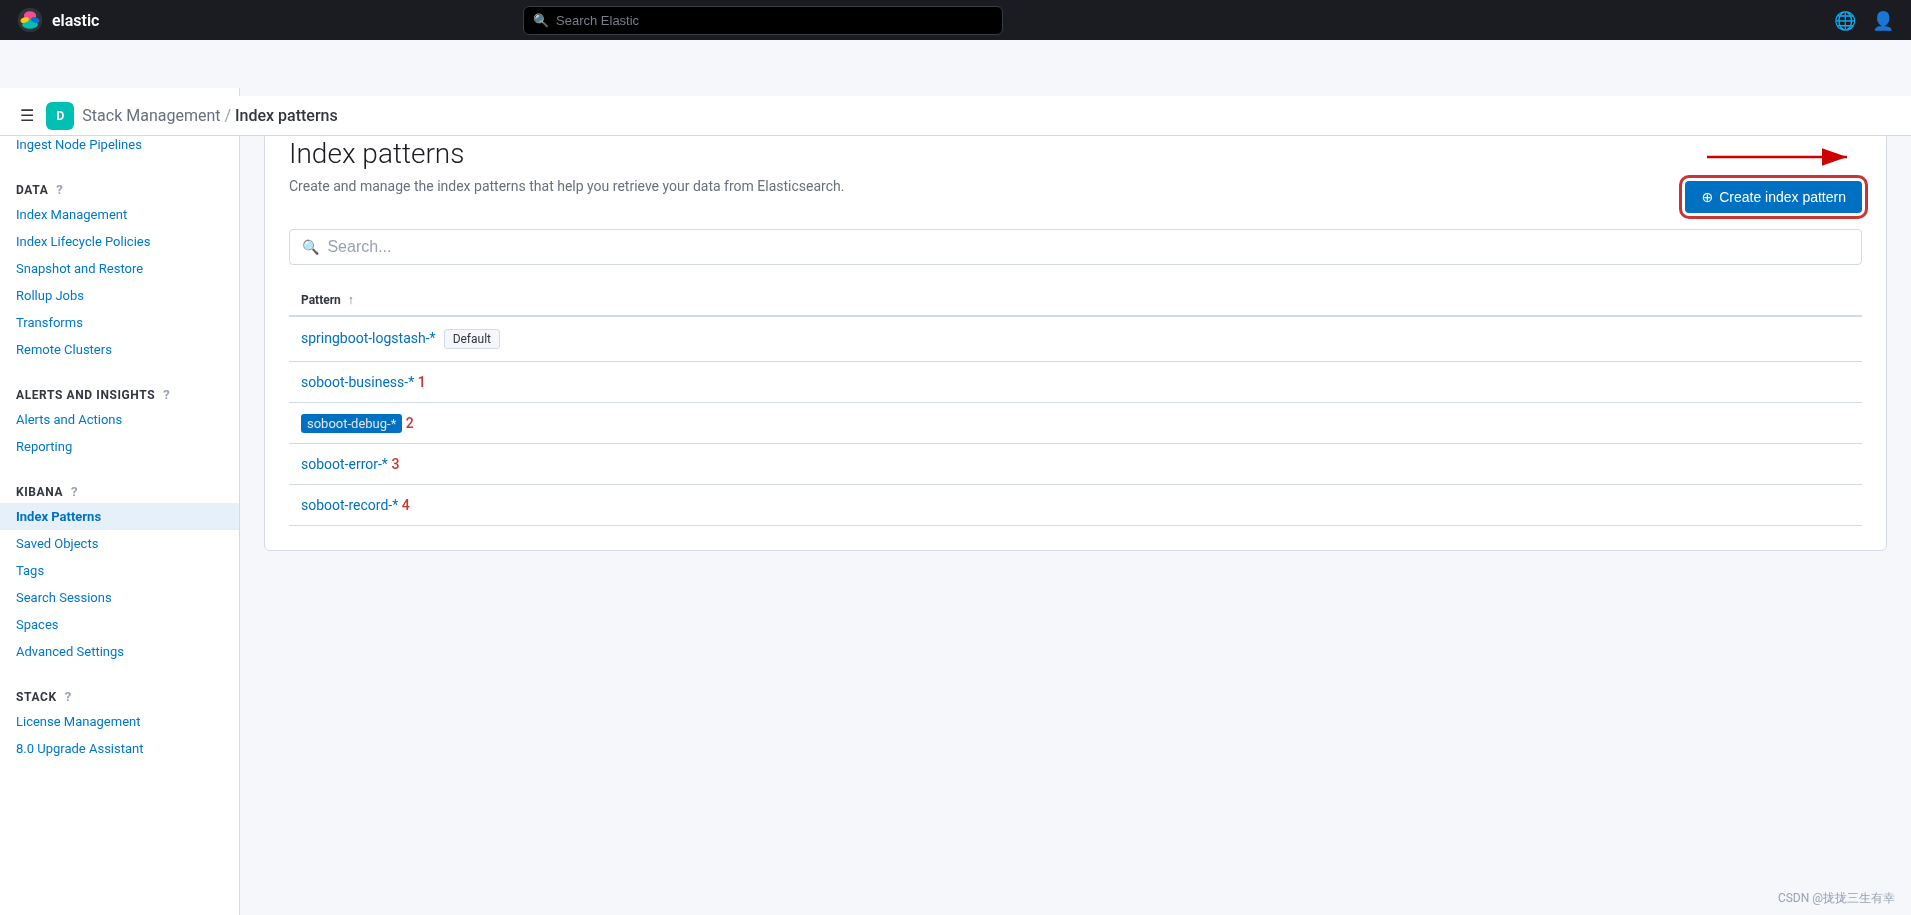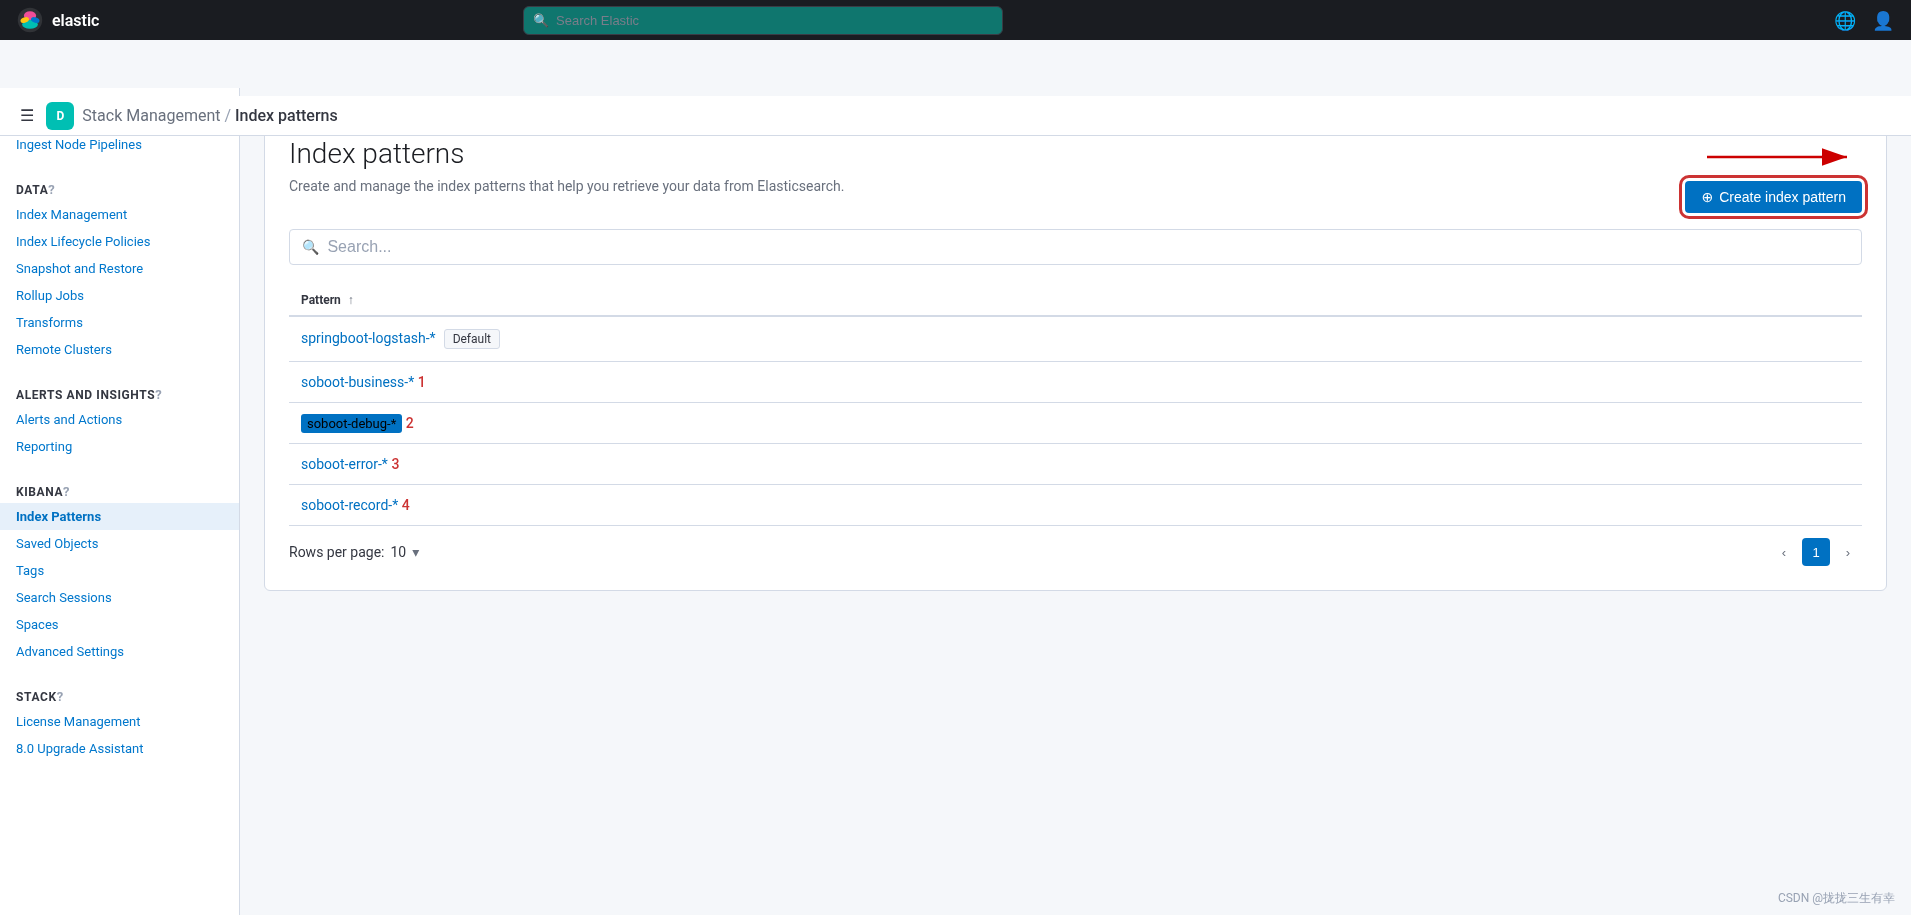--- a/index.html
+++ b/index.html
@@ -30,21 +30,21 @@
       height: 28px;
     }
     .search-bar {
       flex: 1;
       max-width: 480px;
       margin: 0 auto;
       position: relative;
     }
     .search-bar input {
       width: 100%;
-      background: #0f766e;
+      background: #000000;
       border: 1px solid #3a3c45;
       border-radius: 6px;
       padding: 6px 12px 6px 32px;
       color: #c8cad0;
       font-size: 13px;
       outline: none;
     }
     .search-bar input::placeholder { color: #7a7d8a; }
     .search-icon-top {
       position: absolute;
@@ -124,21 +124,21 @@
     .sidebar-section { margin-bottom: 16px; }
     .sidebar-section-title {
       padding: 8px 16px 4px;
       font-size: 12px;
       font-weight: 700;
       color: #343741;
       text-transform: uppercase;
       letter-spacing: 0.05em;
       display: flex;
       align-items: center;
-      gap: 0;
+      gap: 8px;
     }
     .sidebar-section-title .help-icon {
       color: #98a2b3;
       font-size: 13px;
     }
     .sidebar-item {
       padding: 6px 16px;
       font-size: 13px;
       color: #0077cc;
       cursor: pointer;
@@ -232,21 +232,21 @@
     .patterns-table tbody td {
       padding: 12px 12px;
       font-size: 14px;
     }
     .pattern-link {
       color: #0071c2;
       text-decoration: none;
     }
     .pattern-highlighted {
       background: #0071c2;
-      color: #000000;
+      color: #e5e5e5;
       padding: 2px 6px;
       border-radius: 3px;
       font-size: 13px;
     }
     .default-badge {
       display: inline-block;
       background: #f5f7fa;
       border: 1px solid #d3dae6;
       border-radius: 3px;
       padding: 2px 8px;
@@ -466,30 +466,18 @@
             </tr>
             <tr>
               <td><a class="pattern-link" href="#">soboot-error-*</a><span class="row-number">  3</span></td>
             </tr>
             <tr>
               <td><a class="pattern-link" href="#">soboot-record-*</a><span class="row-number">  4</span></td>
             </tr>
           </tbody>
       </table>
 
-      <div class="table-footer">
-        <div class="rows-per-page">
-          <span>Rows per page:</span>
-          <span>10</span>
-          <span class="chevron">▾</span>
-        </div>
-        <div class="pagination">
-          <button class="page-btn page-btn-icon">‹</button>
-          <button class="page-btn active">1</button>
-          <button class="page-btn page-btn-icon">›</button>
-        </div>
-      </div>
 
     </div>
   </main>
 </div>
 
 <div class="page-credit">CSDN @拢拢三生有幸</div>
 
 </body></html>

